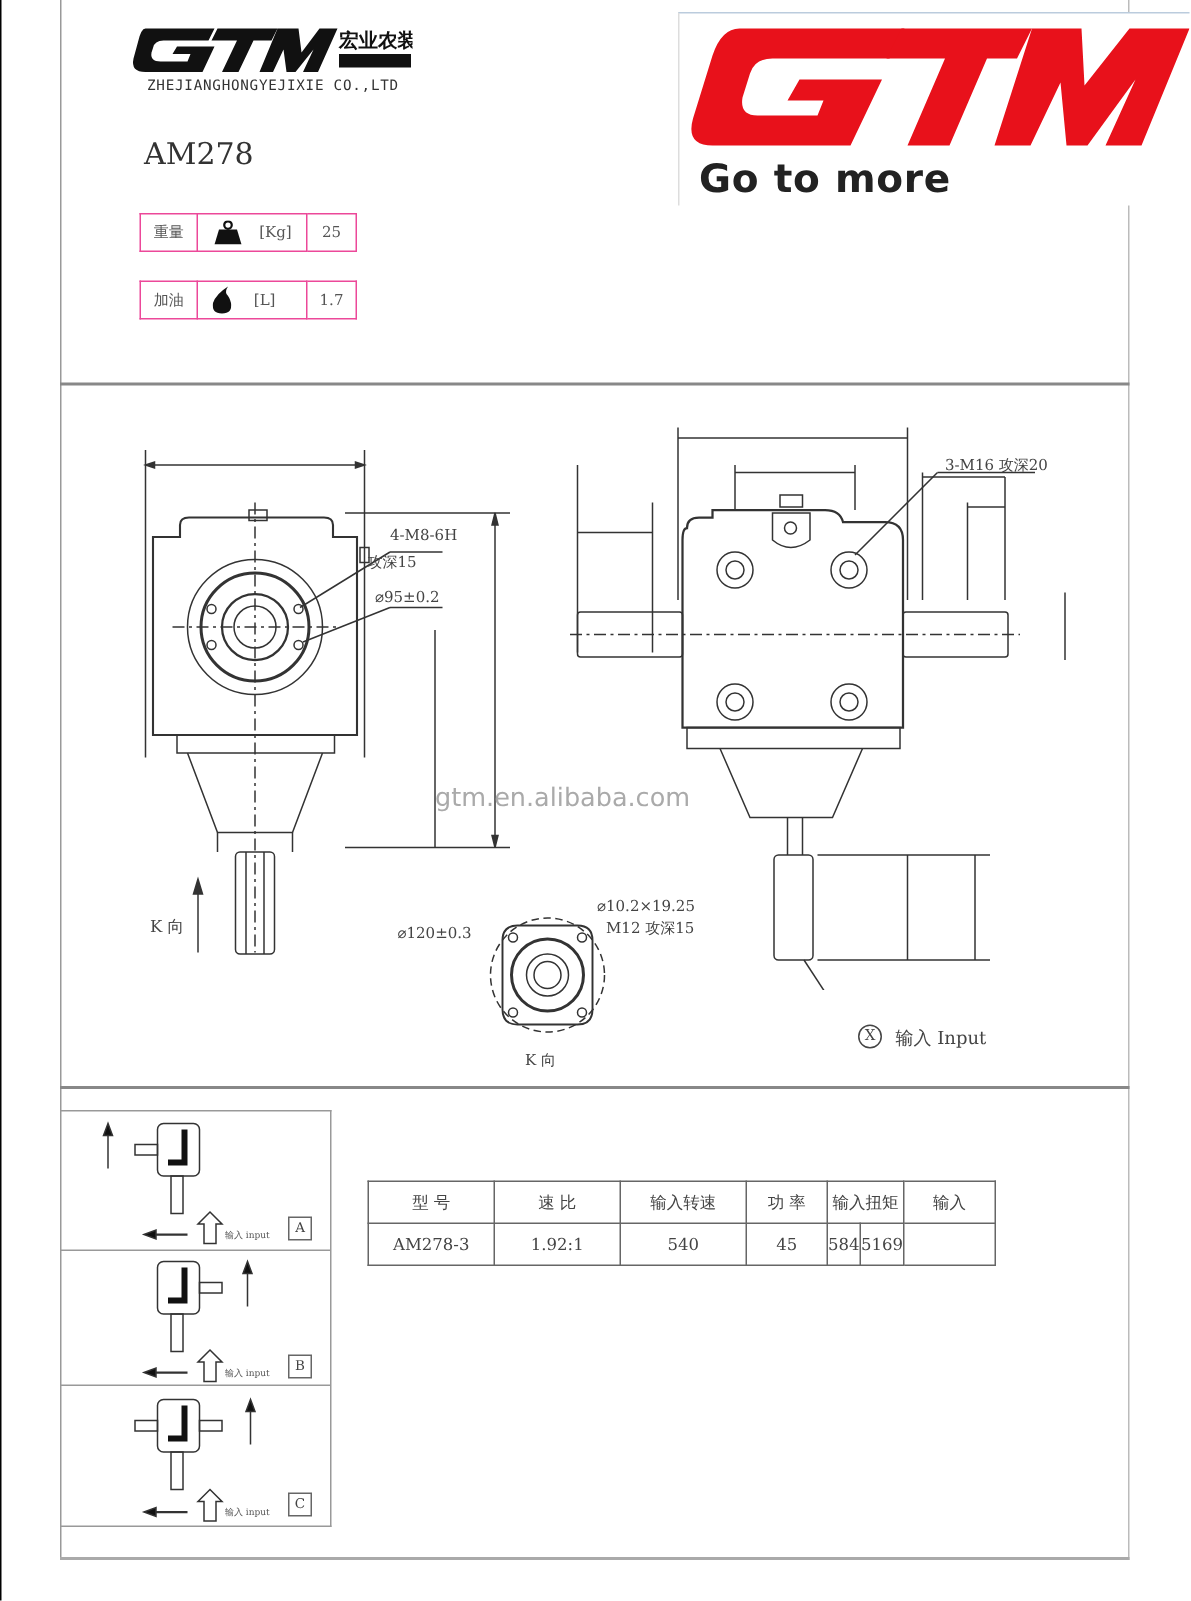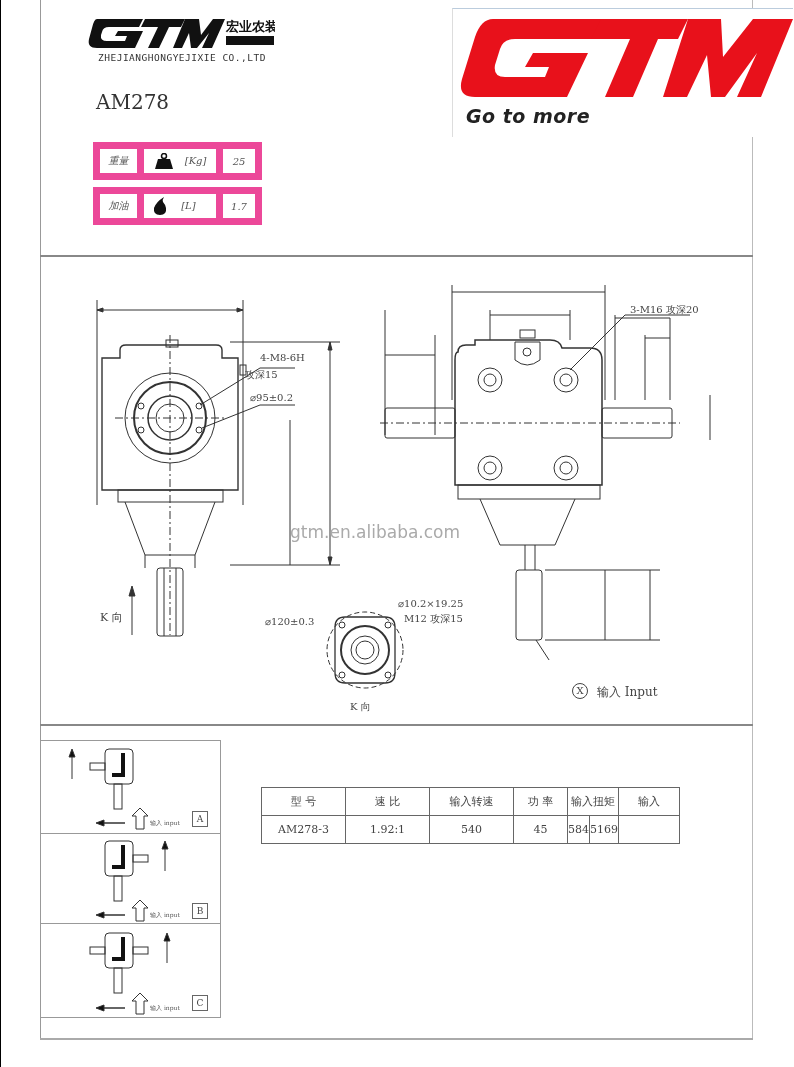--- a/index.html
+++ b/index.html
@@ -10,37 +10,37 @@
   .hline { left:40px; width:713px; height:2px; background:#888; }
   .bottom { left:40px; top:1038px; width:713px; height:2px; background:#aaa; }
   .left-black { left:0; top:0; width:1px; height:1067px; background:#000; }
 
   
   .co-logo { left:85px; top:15px; width:190px; height:35px; }
   .co-name { left:98px; top:52px; font-family:"DejaVu Sans Mono", monospace; font-size:9.5px; letter-spacing:0.5px; color:#333; }
   .model { left:96px; top:90px; font-size:20px; color:#333; font-family:"DejaVu Serif", serif; }
 
   .spec-table { border-collapse:collapse; font-size:10px; color:#555; font-family:"DejaVu Serif", serif; }
-  .spec-table td { border:7px solid #ec4899; height:24px; padding:0 6px; text-align:center;font-style:italic; }
+  .spec-table td { border:1px solid #ec4899; height:24px; padding:0 6px; text-align:center; }
 
   
   .gtm-box { left:452px; top:8px; width:340px; height:128px; background:#fff; border-top:1px solid #bcd; border-left:1px solid #ddd; }
-  .gtm-tag { left:466px; top:105px; font-family:"DejaVu Sans", sans-serif; font-weight:bold; font-style:italic; font-size:19px; color:#222; letter-spacing:0.5px; }
+  .gtm-tag { left:466px; top:105px; font-family:"DejaVu Sans", sans-serif; font-weight:bold; font-size:26px; color:#222; letter-spacing:0.5px; }
 
   .dim-label { font-family:"DejaVu Serif", serif; font-size:10px; color:#444; white-space:nowrap; }
   .watermark { left:290px; top:522px; font-family:"DejaVu Sans", sans-serif; font-size:17px; color:#aaa; }
 
   
   .mount-box { left:40px; top:740px; width:180px; height:276px; border:1px solid #999; border-left:none; }
   .mount-cell { position:absolute; left:0; width:180px; border-bottom:1px solid #999; }
   .mount-letter { position:absolute; width:14px; height:14px; border:1px solid #666; font-size:9px; text-align:center; line-height:14px; color:#444; }
   .input-lbl { position:absolute; font-size:6px; color:#555; }
 
   
-  .perf { left:261px; top:787px; border-collapse:collapse; font-family:"DejaVu Serif", serif; font-size:11px; color:#444;border-radius:23px; }
+  .perf { left:245px; top:787px; border-collapse:collapse; font-family:"DejaVu Serif", serif; font-size:11px; color:#444;border-radius:23px; }
   .perf td { border:1px solid #666; text-align:center; height:27px; padding:0; }
 </style>
 </head>
 <body>
 
 <div class="abs left-black"></div>
 <div class="abs frame-left"></div>
 <div class="abs frame-right"></div>
 <div class="abs hline" style="top:255px"></div>
 <div class="abs hline" style="top:724px"></div>

